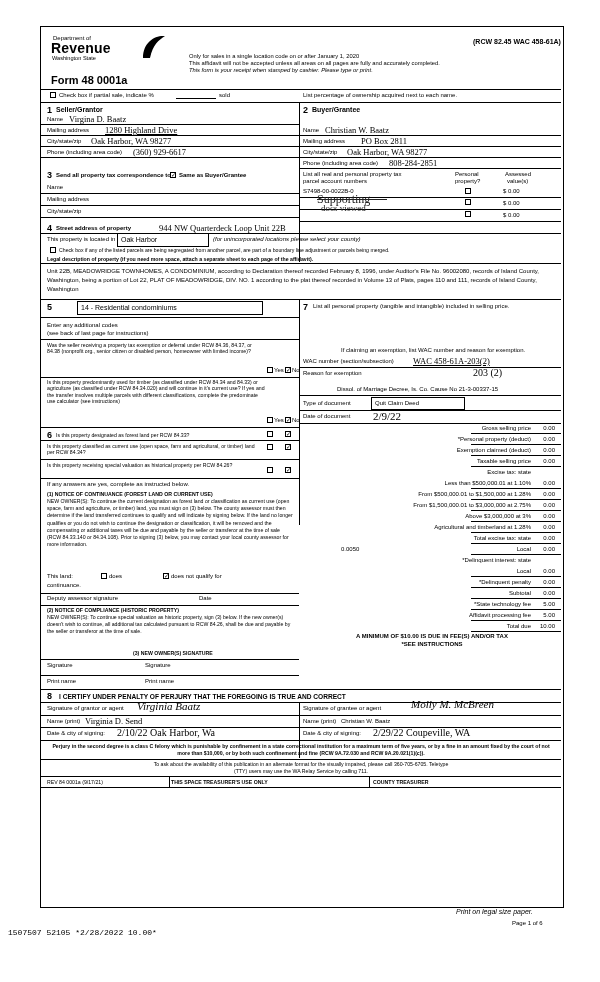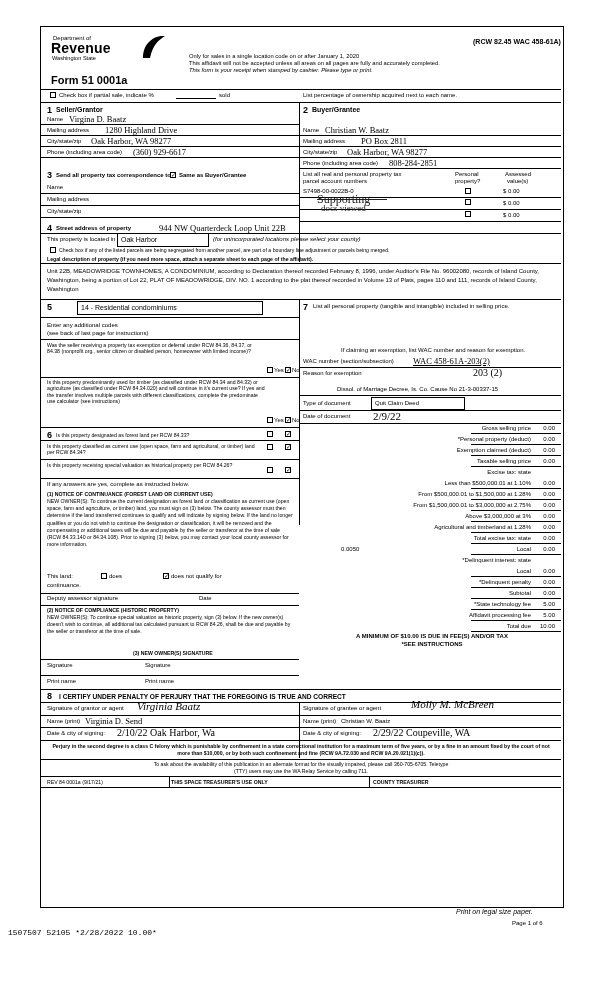--- a/index.html
+++ b/index.html
@@ -42,38 +42,38 @@
     <div class="dept">Department of</div>
     <div class="rev">Revenue</div>
     <div class="wash">Washington State</div>
     <svg class="swirl" viewBox="0 0 26 26">
       <path d="M2 24 C2 8, 14 1, 24 2 C18 6, 12 10, 9 24 Z" fill="#000"></path>
     </svg>
     <div class="titlesm">(RCW 82.45 WAC 458-61A)</div>
     <div class="sub" style="top:26px;">Only for sales in a single location code on or after January 1, 2020</div>
     <div class="sub" style="top:33px;">This affidavit will not be accepted unless all areas on all pages are fully and accurately completed.</div>
     <div class="sub" style="top:40px;font-style:italic;">This form is your receipt when stamped by cashier. Please type or print.</div>
-    <div class="formno">Form 51 0001a</div>
+    <div class="formno">Form 48 0001a</div>
     <div class="hline" style="left:0;top:62px;width:520px;"></div>
 
     <div class="boxck" style="left:9px;top:65px;"></div>
     <div class="t" style="left:18px;top:65px;">Check box if partial sale, indicate %</div>
     <div class="ul" style="left:135px;top:71px;width:40px;"></div>
     <div class="t" style="left:178px;top:65px;">sold</div>
     <div class="t" style="left:262px;top:65px;">List percentage of ownership acquired next to each name.</div>
     <div class="hline" style="left:0;top:75px;width:520px;"></div>
     <div class="vline" style="left:258px;top:75px;height:160px;"></div>
 
     <div class="secnum" style="left:6px;top:78px;">1</div>
     <div class="t b" style="left:15px;top:79px;font-size:7px;">Seller/Grantor</div>
     <div class="t" style="left:6px;top:89px;">Name</div>
     <div class="handv" style="position:absolute;left:28px;top:87px;">Virgina D. Baatz</div>
     <div class="hline" style="left:0;top:97px;width:258px;"></div>
     <div class="t" style="left:6px;top:100px;">Mailing address</div>
-    <div class="handv" style="position:absolute;left:64px;top:98px;">1280 Highland Drive</div>
+    <div class="handv" style="position:absolute;left:64px;top:98px;text-decoration:underline;">1280 Highland Drive</div>
     <div class="hline" style="left:0;top:108px;width:258px;"></div>
     <div class="t" style="left:6px;top:111px;">City/state/zip</div>
     <div class="handv" style="position:absolute;left:50px;top:109px;">Oak Harbor, WA 98277</div>
     <div class="hline" style="left:0;top:119px;width:258px;"></div>
     <div class="t" style="left:6px;top:122px;">Phone (including area code)</div>
     <div class="handv" style="position:absolute;left:92px;top:120px;">(360) 929-6617</div>
     <div class="hline" style="left:0;top:130px;width:258px;"></div>
 
     <div class="secnum" style="left:262px;top:78px;">2</div>
     <div class="t b" style="left:271px;top:79px;font-size:7px;">Buyer/Grantee</div>

